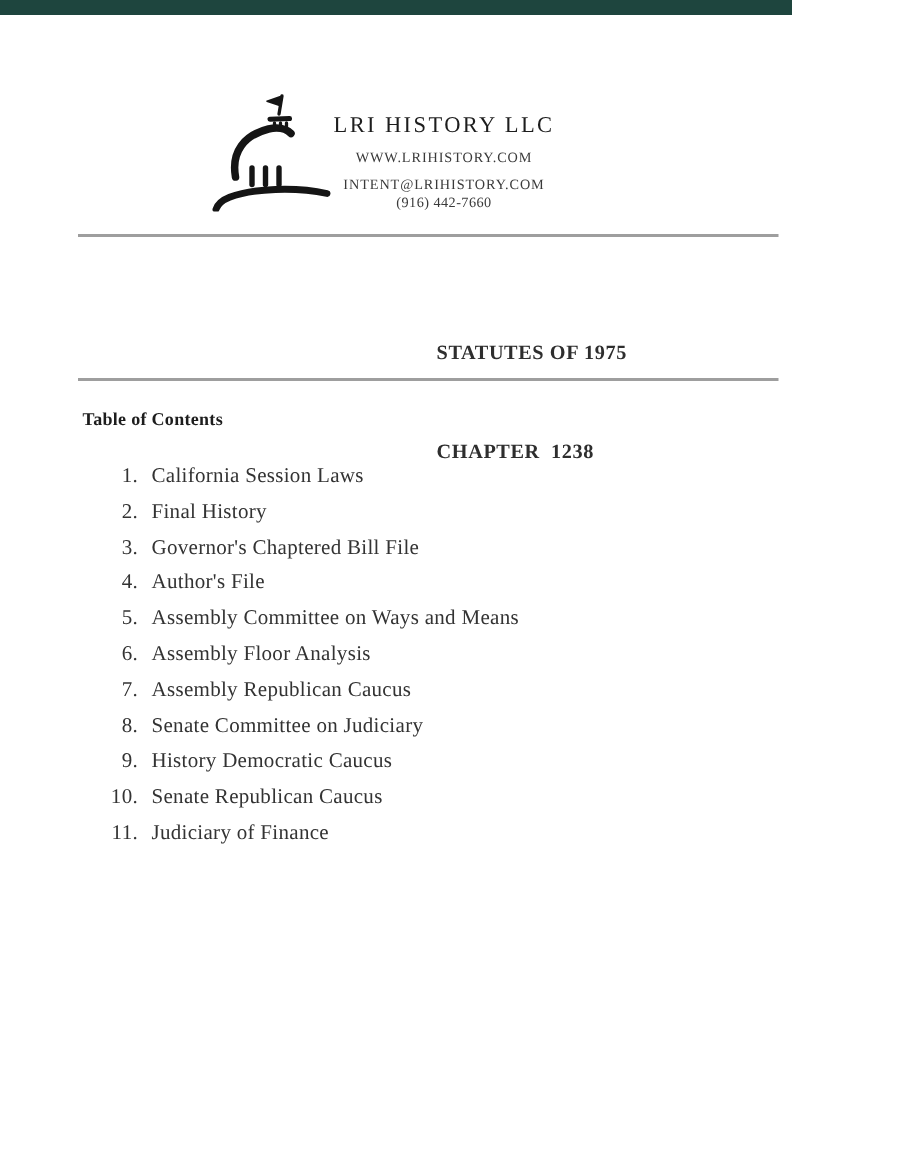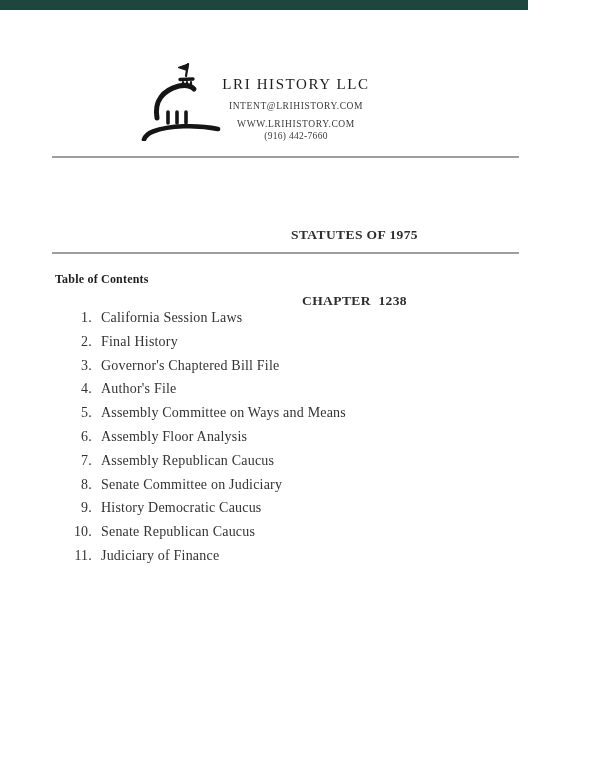--- a/index.html
+++ b/index.html
@@ -34,21 +34,21 @@
   
   .rule{
     position:absolute;left:52px;width:467px;height:2px;
     background:#9e9e9e;
   }
   .rule.header-rule{top:156px;}
   .rule.reference-rule{top:252px;}
   
   .reference{
     position:absolute;right:110px;top:180px;
-    text-align:center;font-weight:bold;
+    text-align:left;font-weight:bold;
     font-size:13.5px;line-height:22px;letter-spacing:0.4px;
     color:#2e2e2e;white-space:pre;
   }
   
   .toc-title{
     position:absolute;left:55px;top:272px;
     font-size:12px;font-weight:bold;color:#1d1d1d;
     letter-spacing:0.2px;
   }
   .toc-list{
@@ -88,22 +88,22 @@
 
     <path d="M27,51 L27,62" stroke-width="3.6"></path>
     <path d="M36,51 L36,62" stroke-width="3.6"></path>
     <path d="M45,51 L45,62" stroke-width="3.6"></path>
 
     <path d="M77,68 C56,63.5 28,64.5 12,70.5 C7,72.5 4,75.5 3,78.5" stroke-width="4.6"></path>
   </svg>
 
   <div class="letterhead-text">
     <div class="company-name">LRI HISTORY LLC</div>
+    <div class="contact-line">WWW.LRIHISTORY.COM</div>
     <div class="contact-line">INTENT@LRIHISTORY.COM</div>
-    <div class="contact-line">WWW.LRIHISTORY.COM</div>
     <div class="contact-line phone">(916) 442-7660</div>
   </div>
 
   <div class="rule header-rule" style="background: rgb(158, 158, 158);"></div>
 
   <div class="reference">
     <div>STATUTES OF 1975</div>
     <div>CHAPTER  1238</div>
   </div>
 

